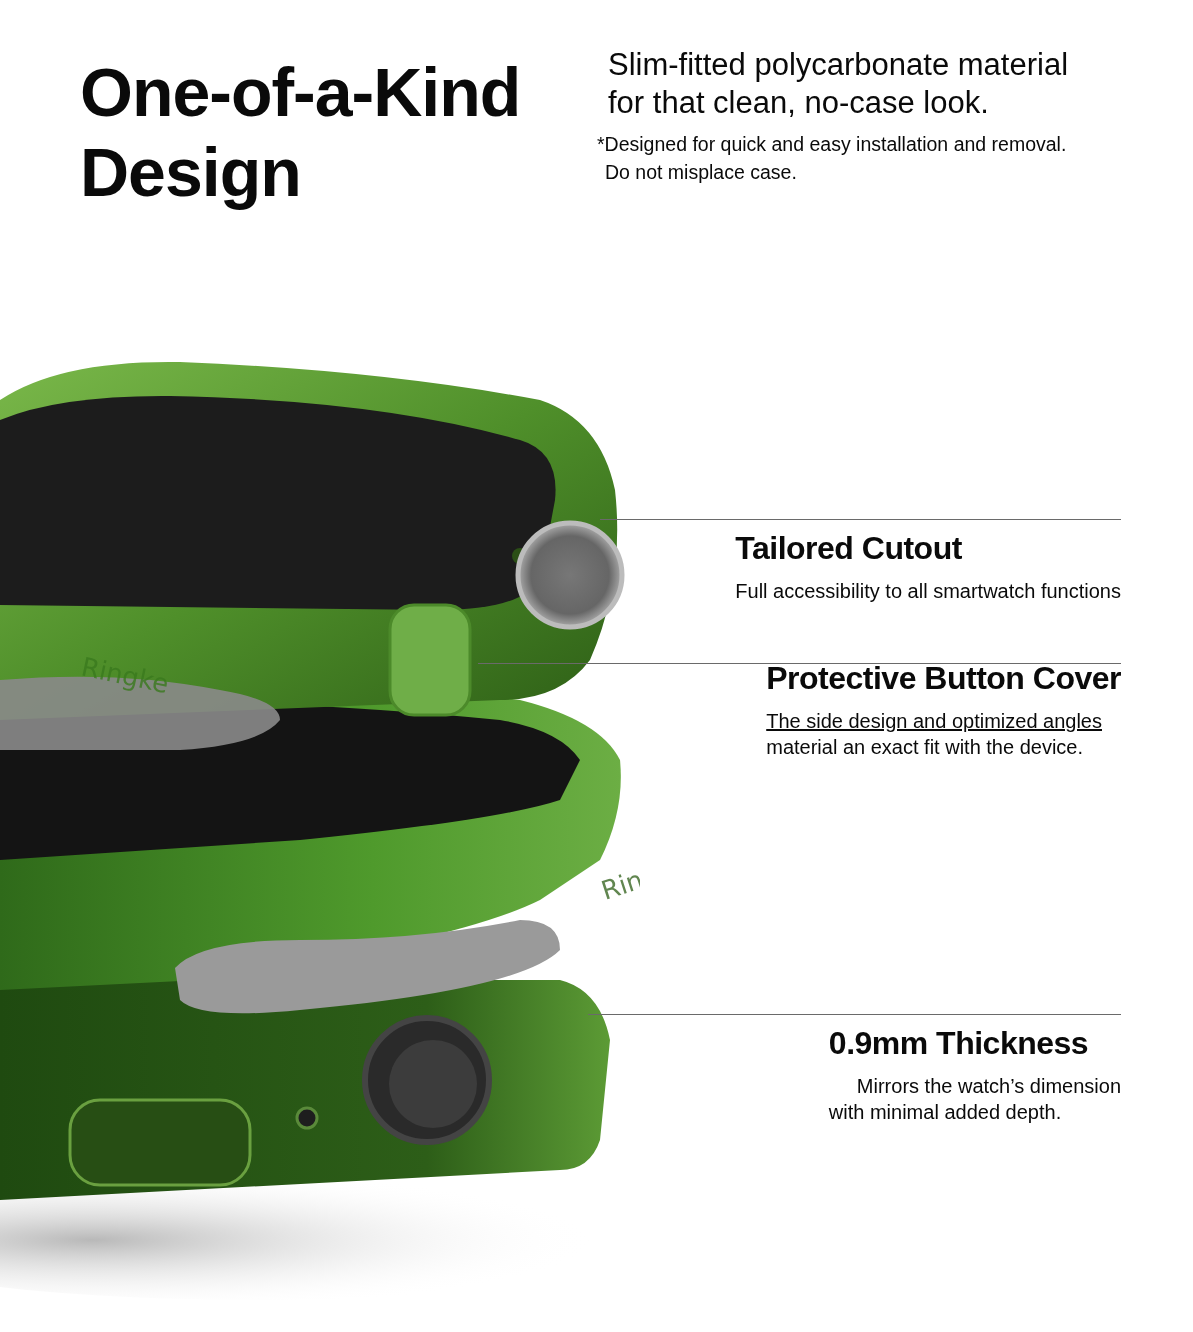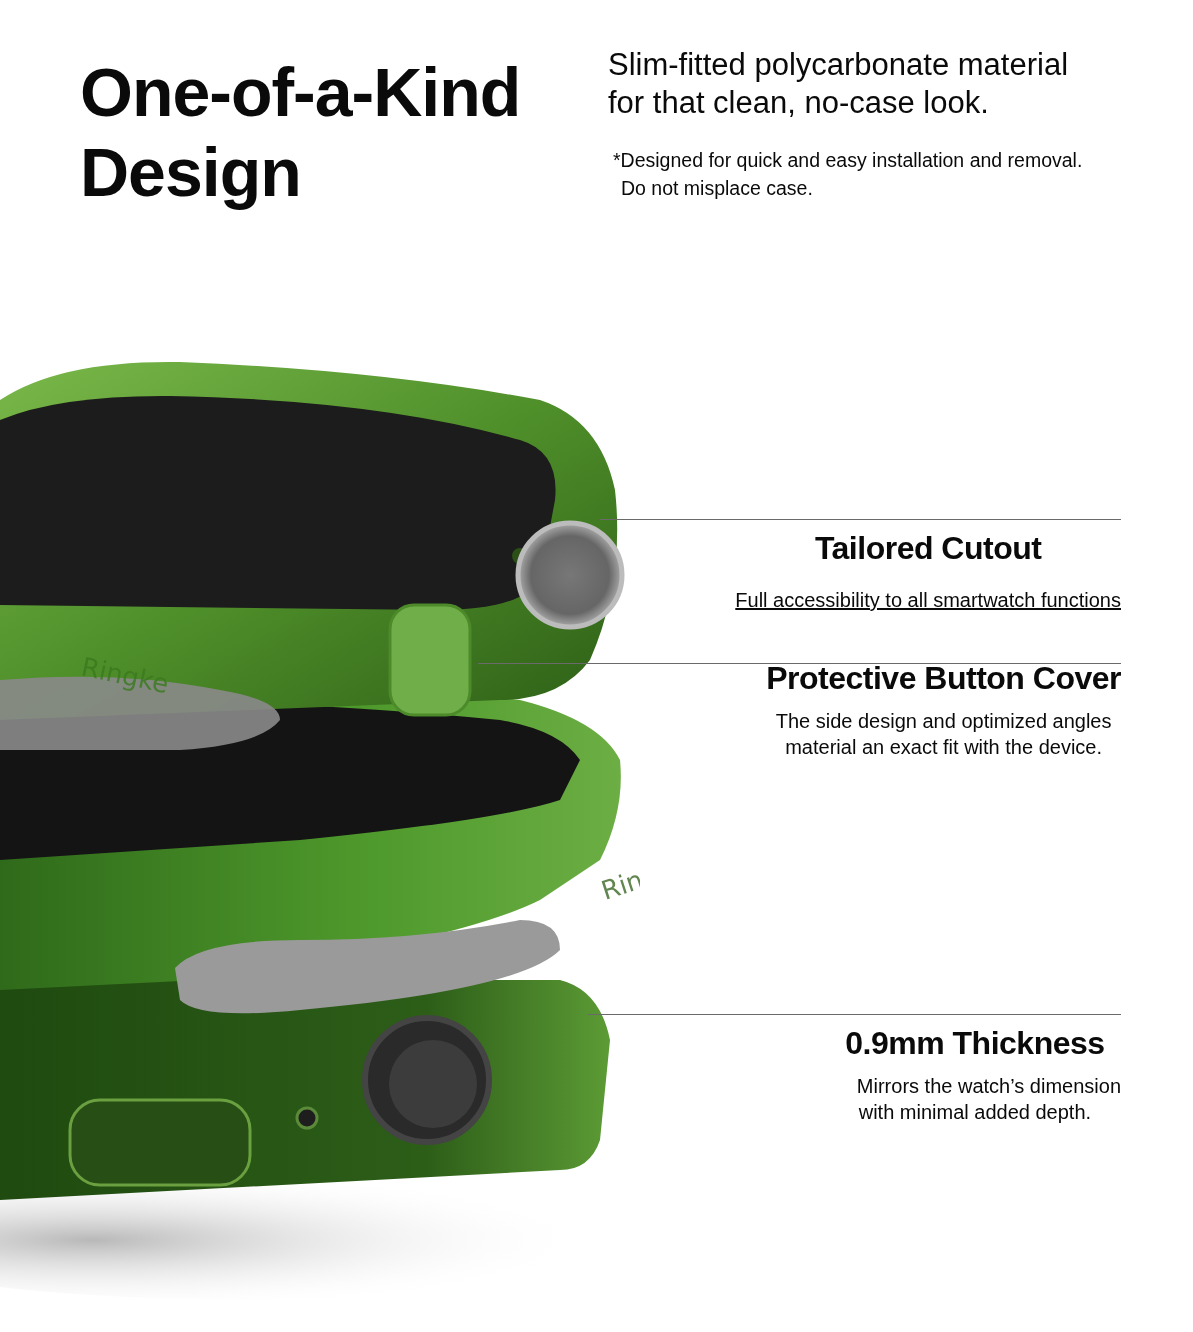--- a/index.html
+++ b/index.html
@@ -9,32 +9,32 @@
   }
   .title {
     position: absolute; left: 72px; top: 44px; margin: 8px;
     font-size: 68px; line-height: 80px; font-weight: 700; letter-spacing: -1px;
   }
   .subtitle {
     position: absolute; left: 608px; top: 46px; margin: 0;
     font-size: 31px; line-height: 38px; font-weight: 400;
   }
   .note {
-    position: absolute; left: 597px; top: 130px; margin: 16px;
+    position: absolute; left: 597px; top: 130px; margin: 0;
     font-size: 19.5px; line-height: 28px;
   }
   .note .l2 { display: block; padding-left: 8px; }
 
   .product {
     position: absolute; left: 0; top: 340px; width: 640px; height: 992px;
   }
 
   .callout-line { position: absolute; height: 1px; background: #6a6a6a; }
   .feature {
-    position: absolute; right: 72px; text-align: center;
+    position: absolute; right: 72px; text-align: left;
   }
   .feature h2 { margin: 0; font-size: 32px; line-height: 40px; font-weight: 700; letter-spacing: -0.5px; }
   .feature p  { margin: 0; font-size: 20px; line-height: 26px; }
 </style>
 </head>
 <body>
 
 <h1 class="title">
   <span>One-of-a-Kind</span><br>
   <span>Design</span>
@@ -99,26 +99,26 @@
   <circle cx="570" cy="235" r="52" fill="url(#crownG)" stroke="#bcbcbc" stroke-width="5"></circle>
   <text x="80" y="335" transform="rotate(12 80 335)" font-family="DejaVu Sans, sans-serif" font-size="26" fill="#3a7a1e" opacity="0.8">Ringke</text>
 </svg>
 
 <div class="callout-line" style="left:600px; top:519px; width:521px;"></div>
 <div class="callout-line" style="left:478px; top:663px; width:643px;"></div>
 <div class="callout-line" style="left:588px; top:1014px; width:533px;"></div>
 
 <div class="feature" style="top:528px;">
   <h2>Tailored Cutout</h2>
-  <p style="margin-top:19px;text-decoration:underline;">Full accessibility to all smartwatch functions</p>
+  <p style="margin-top:10px;">Full accessibility to all smartwatch functions</p>
 </div>
 
 <div class="feature" style="top:658px;">
   <h2>Protective Button Cover</h2>
-  <p style="margin-top:10px;">The side design and optimized angles</p>
+  <p style="margin-top:10px;text-decoration:underline;">The side design and optimized angles</p>
   <p>material an exact fit with the device.</p>
 </div>
 
 <div class="feature" style="top:1023px;">
   <h2>0.9mm Thickness</h2>
   <p style="margin-top:10px;margin-left:28px;">Mirrors the watch’s dimension</p>
   <p>with minimal added depth.</p>
 </div>
 
 </body></html>

